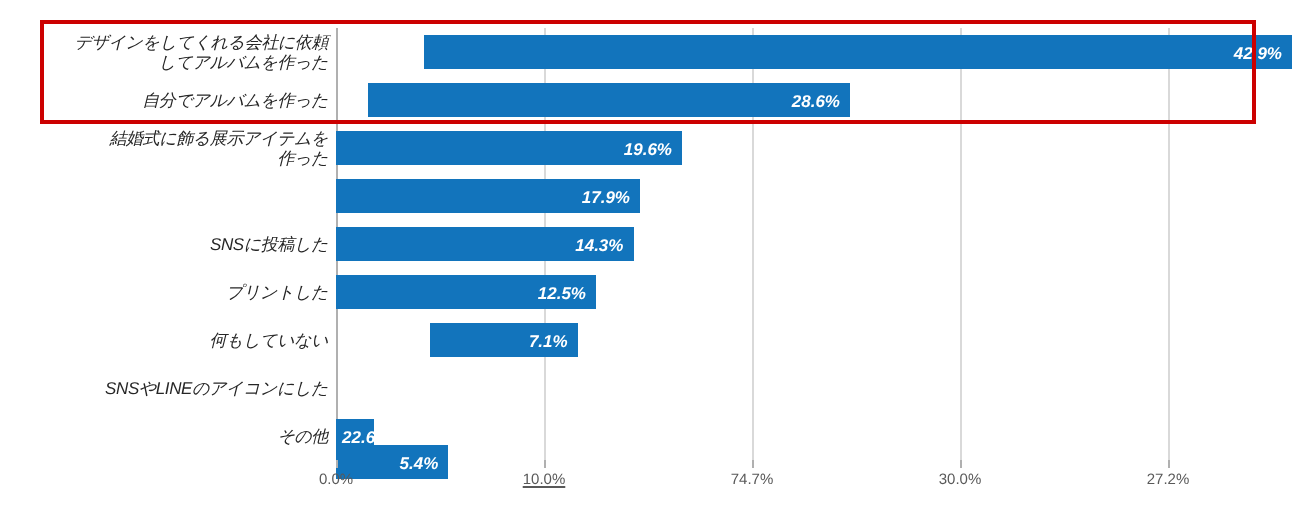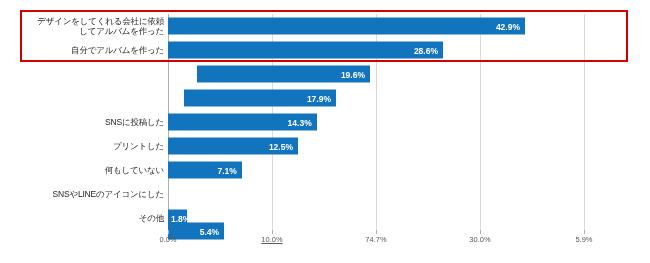--- a/index.html
+++ b/index.html
@@ -48,20 +48,21 @@
     left: 0;
     top: 14px;
     width: 650px;
   }
   .row {
     position: relative;
     height: 24px;
     margin-bottom: 0px;
     display: flex;
     align-items: center;
+    font-style: italic;
   }
   .cat-label {
     position: absolute;
     right: 486px;           
     width: 150px;
     text-align: right;
     font-size: 8.5px;
     line-height: 10px;
     color: #262626;
     white-space: pre-line;
@@ -142,89 +143,91 @@
     <div class="gridline" style="left:104px;"></div>
     <div class="gridline" style="left:208px;"></div>
     <div class="gridline" style="left:312px;"></div>
     <div class="gridline" style="left:416px;"></div>
   </div>
 
   <div class="rows" id="rows">
       <div class="row">
         <div class="cat-label">デザインをしてくれる会社に依頼
 してアルバムを作った</div>
-        <div class="bar-wrap" style="width: 357px;">
+        <div class="bar-wrap" style="width: 434px; margin-left: 44px;">
           <div class="bar" style="width: 446.16px;"></div>
           <span class="bar-value">42.9%</span>
         </div>
       </div>
       <div class="row">
         <div class="cat-label">自分でアルバムを作った</div>
-        <div class="bar-wrap" style="width: 275px;">
+        <div class="bar-wrap" style="width: 241px; margin-left: 16px;">
           <div class="bar" style="width: 297.44px;"></div>
           <span class="bar-value">28.6%</span>
         </div>
       </div>
       <div class="row">
-        <div class="bar-wrap" style="width: 173px; padding-left: 29px;">
+        <div class="cat-label">結婚式に飾る展示アイテムを
+作った</div>
+        <div class="bar-wrap" style="width: 173px;">
           <div class="bar" style="width: 203.84px;"></div>
           <span class="bar-value">19.6%</span>
         </div>
       </div>
       <div class="row">
-        <div class="bar-wrap" style="width: 152px; padding-left: 16px;">
+        <div class="bar-wrap" style="width: 152px;">
           <div class="bar" style="width: 186.16px;"></div>
           <span class="bar-value">17.9%</span>
         </div>
       </div>
       <div class="row">
         <div class="cat-label">SNSに投稿した</div>
         <div class="bar-wrap" style="width: 148.72px; align-items: flex-end;">
           <div class="bar" style="width: 148.72px;"></div>
           <span class="bar-value">14.3%</span>
         </div>
       </div>
       <div class="row">
         <div class="cat-label">プリントした</div>
         <div class="bar-wrap" style="width: 130px;">
           <div class="bar" style="width: 130px;"></div>
           <span class="bar-value">12.5%</span>
         </div>
       </div>
       <div class="row">
         <div class="cat-label">何もしていない</div>
-        <div class="bar-wrap" style="width: 73.84px;">
+        <div class="bar-wrap" style="width: 73.84px; padding-left: 47px;">
           <div class="bar" style="width: 73.84px;"></div>
           <span class="bar-value">7.1%</span>
         </div>
       </div>
       <div class="row">
         <div class="cat-label">SNSやLINEのアイコンにした</div>
         <div class="bar-wrap" style="width: 56.16px; margin-top: 37px;">
           <div class="bar" style="width: 56.16px;"></div>
           <span class="bar-value">5.4%</span>
         </div>
       </div>
       <div class="row">
         <div class="cat-label">その他</div>
         <div class="bar-wrap" style="width: 18.72px;">
           <div class="bar" style="width: 18.72px;"></div>
-          <span class="bar-value outside">1.8%</span>
+          <span class="bar-value outside">22.6%</span>
         </div>
       </div>
     </div>
 
   <div class="x-axis" id="x-axis">
       <div class="tick-line" style="left: 0px;"></div>
       <div class="tick-label" style="left: 0px; text-align: right;">0.0%</div>
       <div class="tick-line" style="left: 104px;"></div>
       <div class="tick-label" style="left: 104px; text-decoration: underline;">10.0%</div>
       <div class="tick-line" style="left: 208px;"></div>
       <div class="tick-label" style="left: 208px;">74.7%</div>
       <div class="tick-line" style="left: 312px;"></div>
       <div class="tick-label" style="left: 312px; text-align: center;">30.0%</div>
       <div class="tick-line" style="left: 416px;"></div>
-      <div class="tick-label" style="left: 416px;">5.9%</div>
+      <div class="tick-label" style="left: 416px;">27.2%</div>
     </div>
 
   <div class="highlight-box"></div>
 
 </div>
 
 </body></html>

